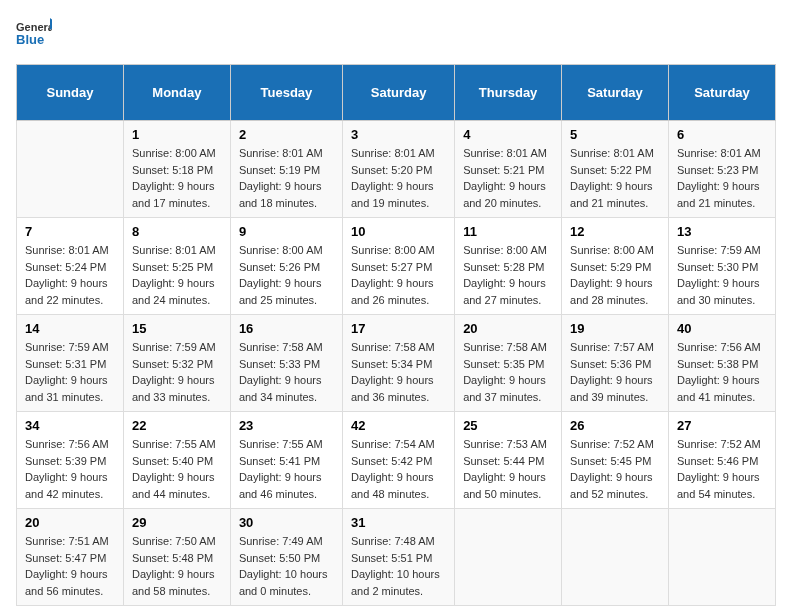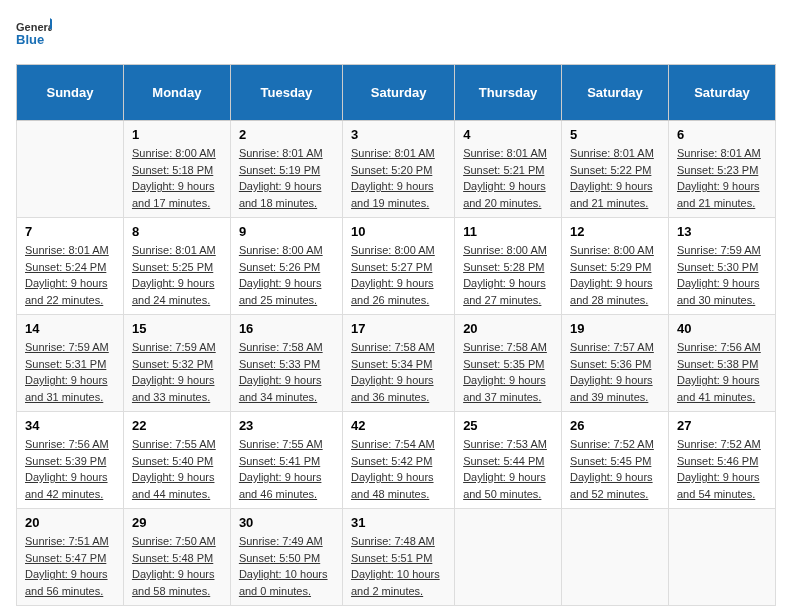--- a/index.html
+++ b/index.html
@@ -68,21 +68,20 @@
     .day-num {
       font-weight: bold;
       font-size: 13px;
       margin-bottom: 3px;
       display: block;
     }
     .day-info {
       color: #333;
       line-height: 1.5;
       font-size: 11px;
-      text-decoration: underline;
     }
   </style>
 </head>
 <body>
 
 <div class="header">
   <div class="logo">
     <svg width="36" height="36" viewBox="0 0 36 36" xmlns="http://www.w3.org/2000/svg">
       <text x="0" y="15" font-size="11" font-weight="bold" font-family="Arial" fill="#333">General</text>
       <text x="0" y="28" font-size="13" font-weight="bold" font-family="Arial" fill="#1a6fb5">Blue</text>

